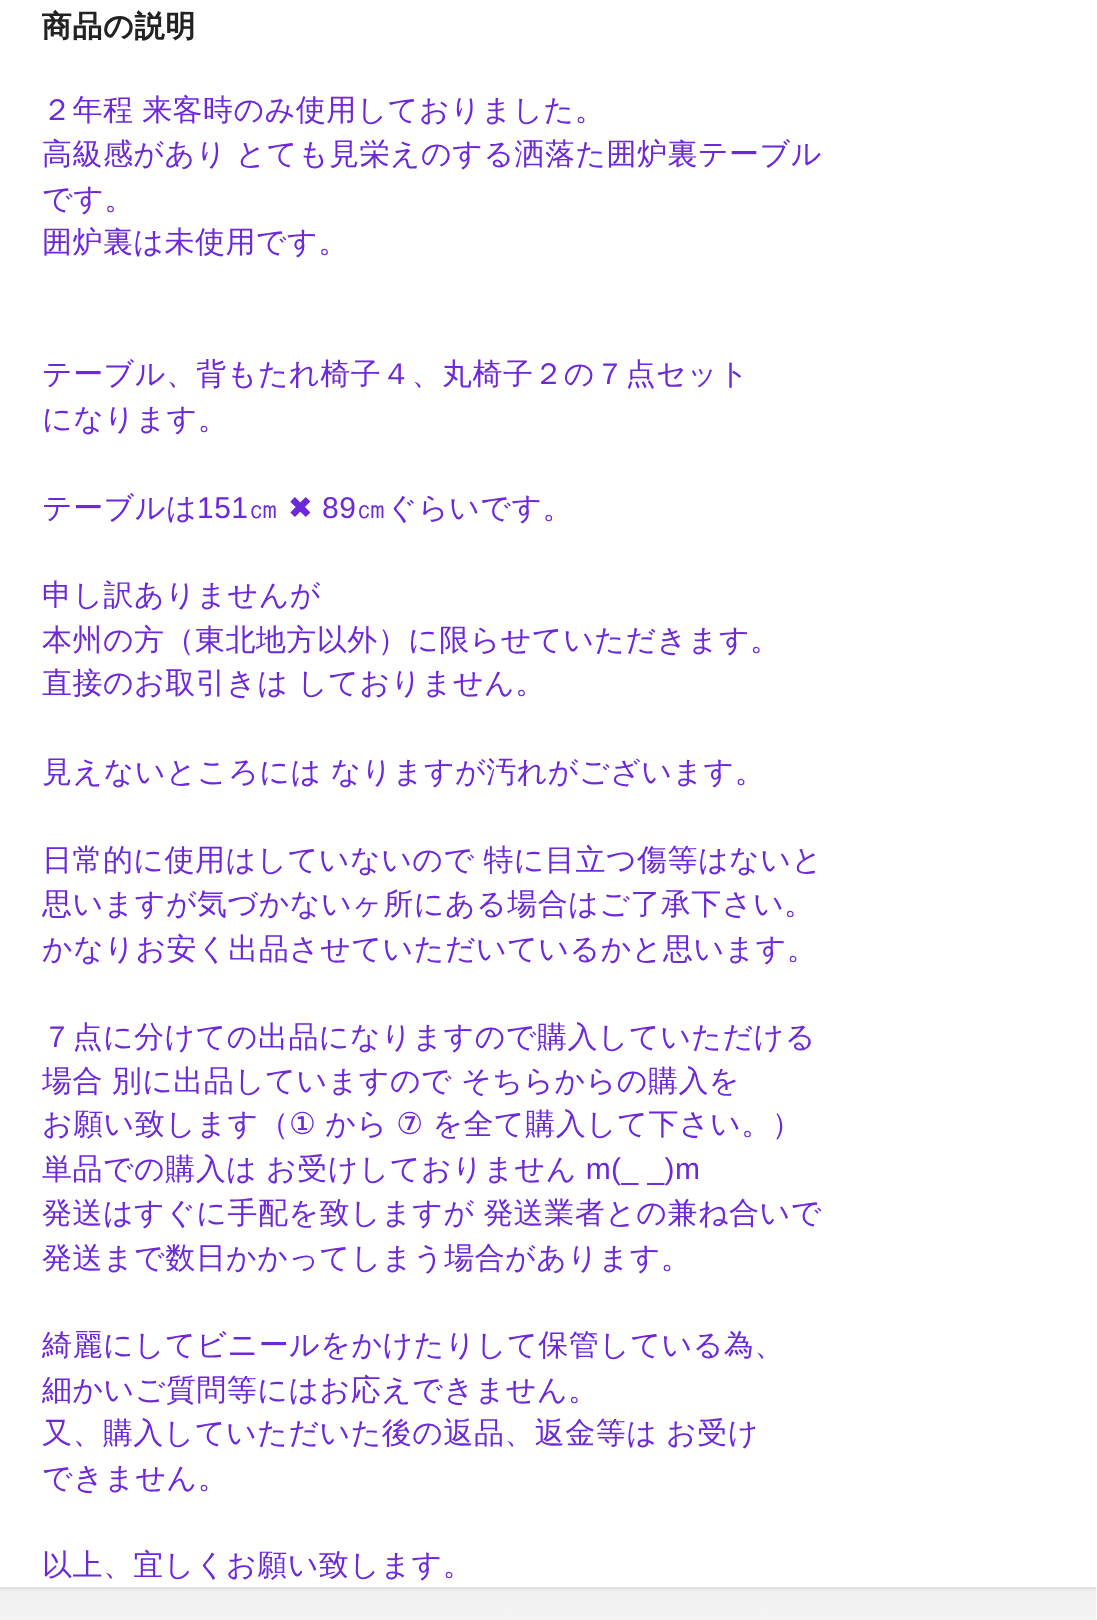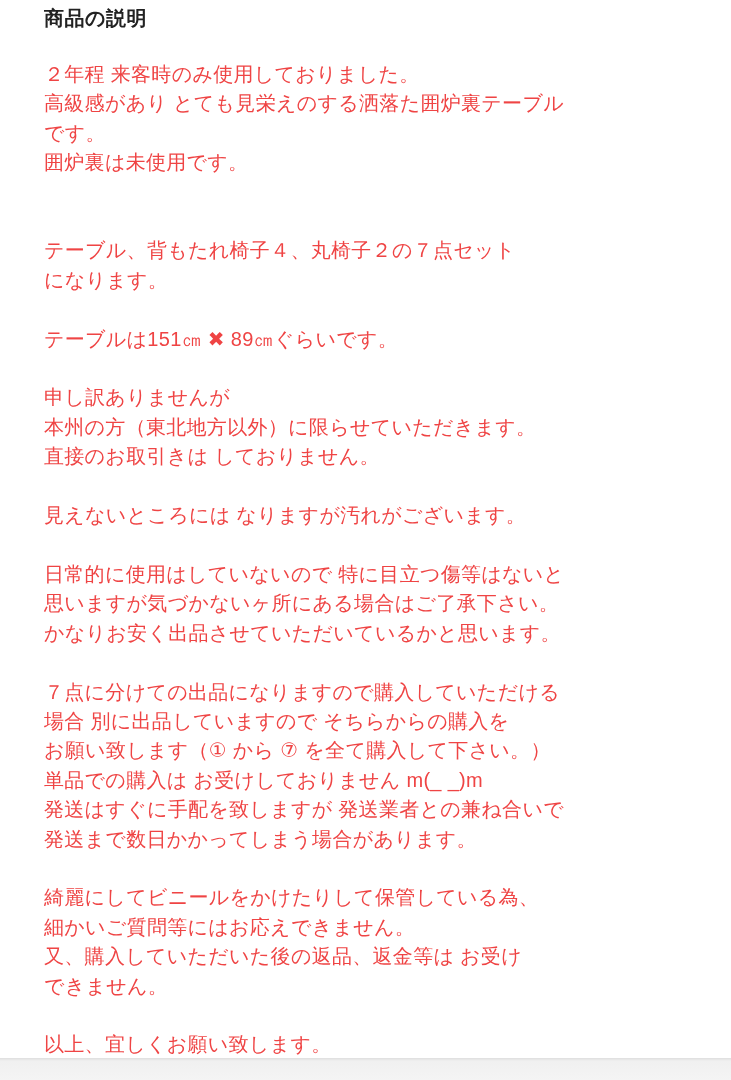--- a/index.html
+++ b/index.html
@@ -12,36 +12,36 @@
     font-family: "Liberation Sans", "DejaVu Sans", sans-serif;
   }
   .page {
     position: relative;
     width: 731px;
     height: 1080px;
     background: #ffffff;
     box-sizing: border-box;
   }
   .content {
-    padding: 6px 28px 0 44px;
+    padding: 6px 28px 0 28px;
     box-sizing: border-box;
   }
   h2.section-title {
     margin: 0;
     font-size: 20px;
     line-height: 24px;
     font-weight: bold;
     color: #222222;
     letter-spacing: 0.5px;
   }
   .description {
     margin-top: 30px;
     font-size: 20px;
     line-height: 29.4px;
-    color: #ef4444;
+    color: #6d28d9;
     white-space: pre-wrap;
     width: 660px;
     letter-spacing: 0.3px;
   }
   .next-section-strip {
     position: absolute;
     left: 0;
     bottom: 0;
     width: 731px;
     height: 22px;

